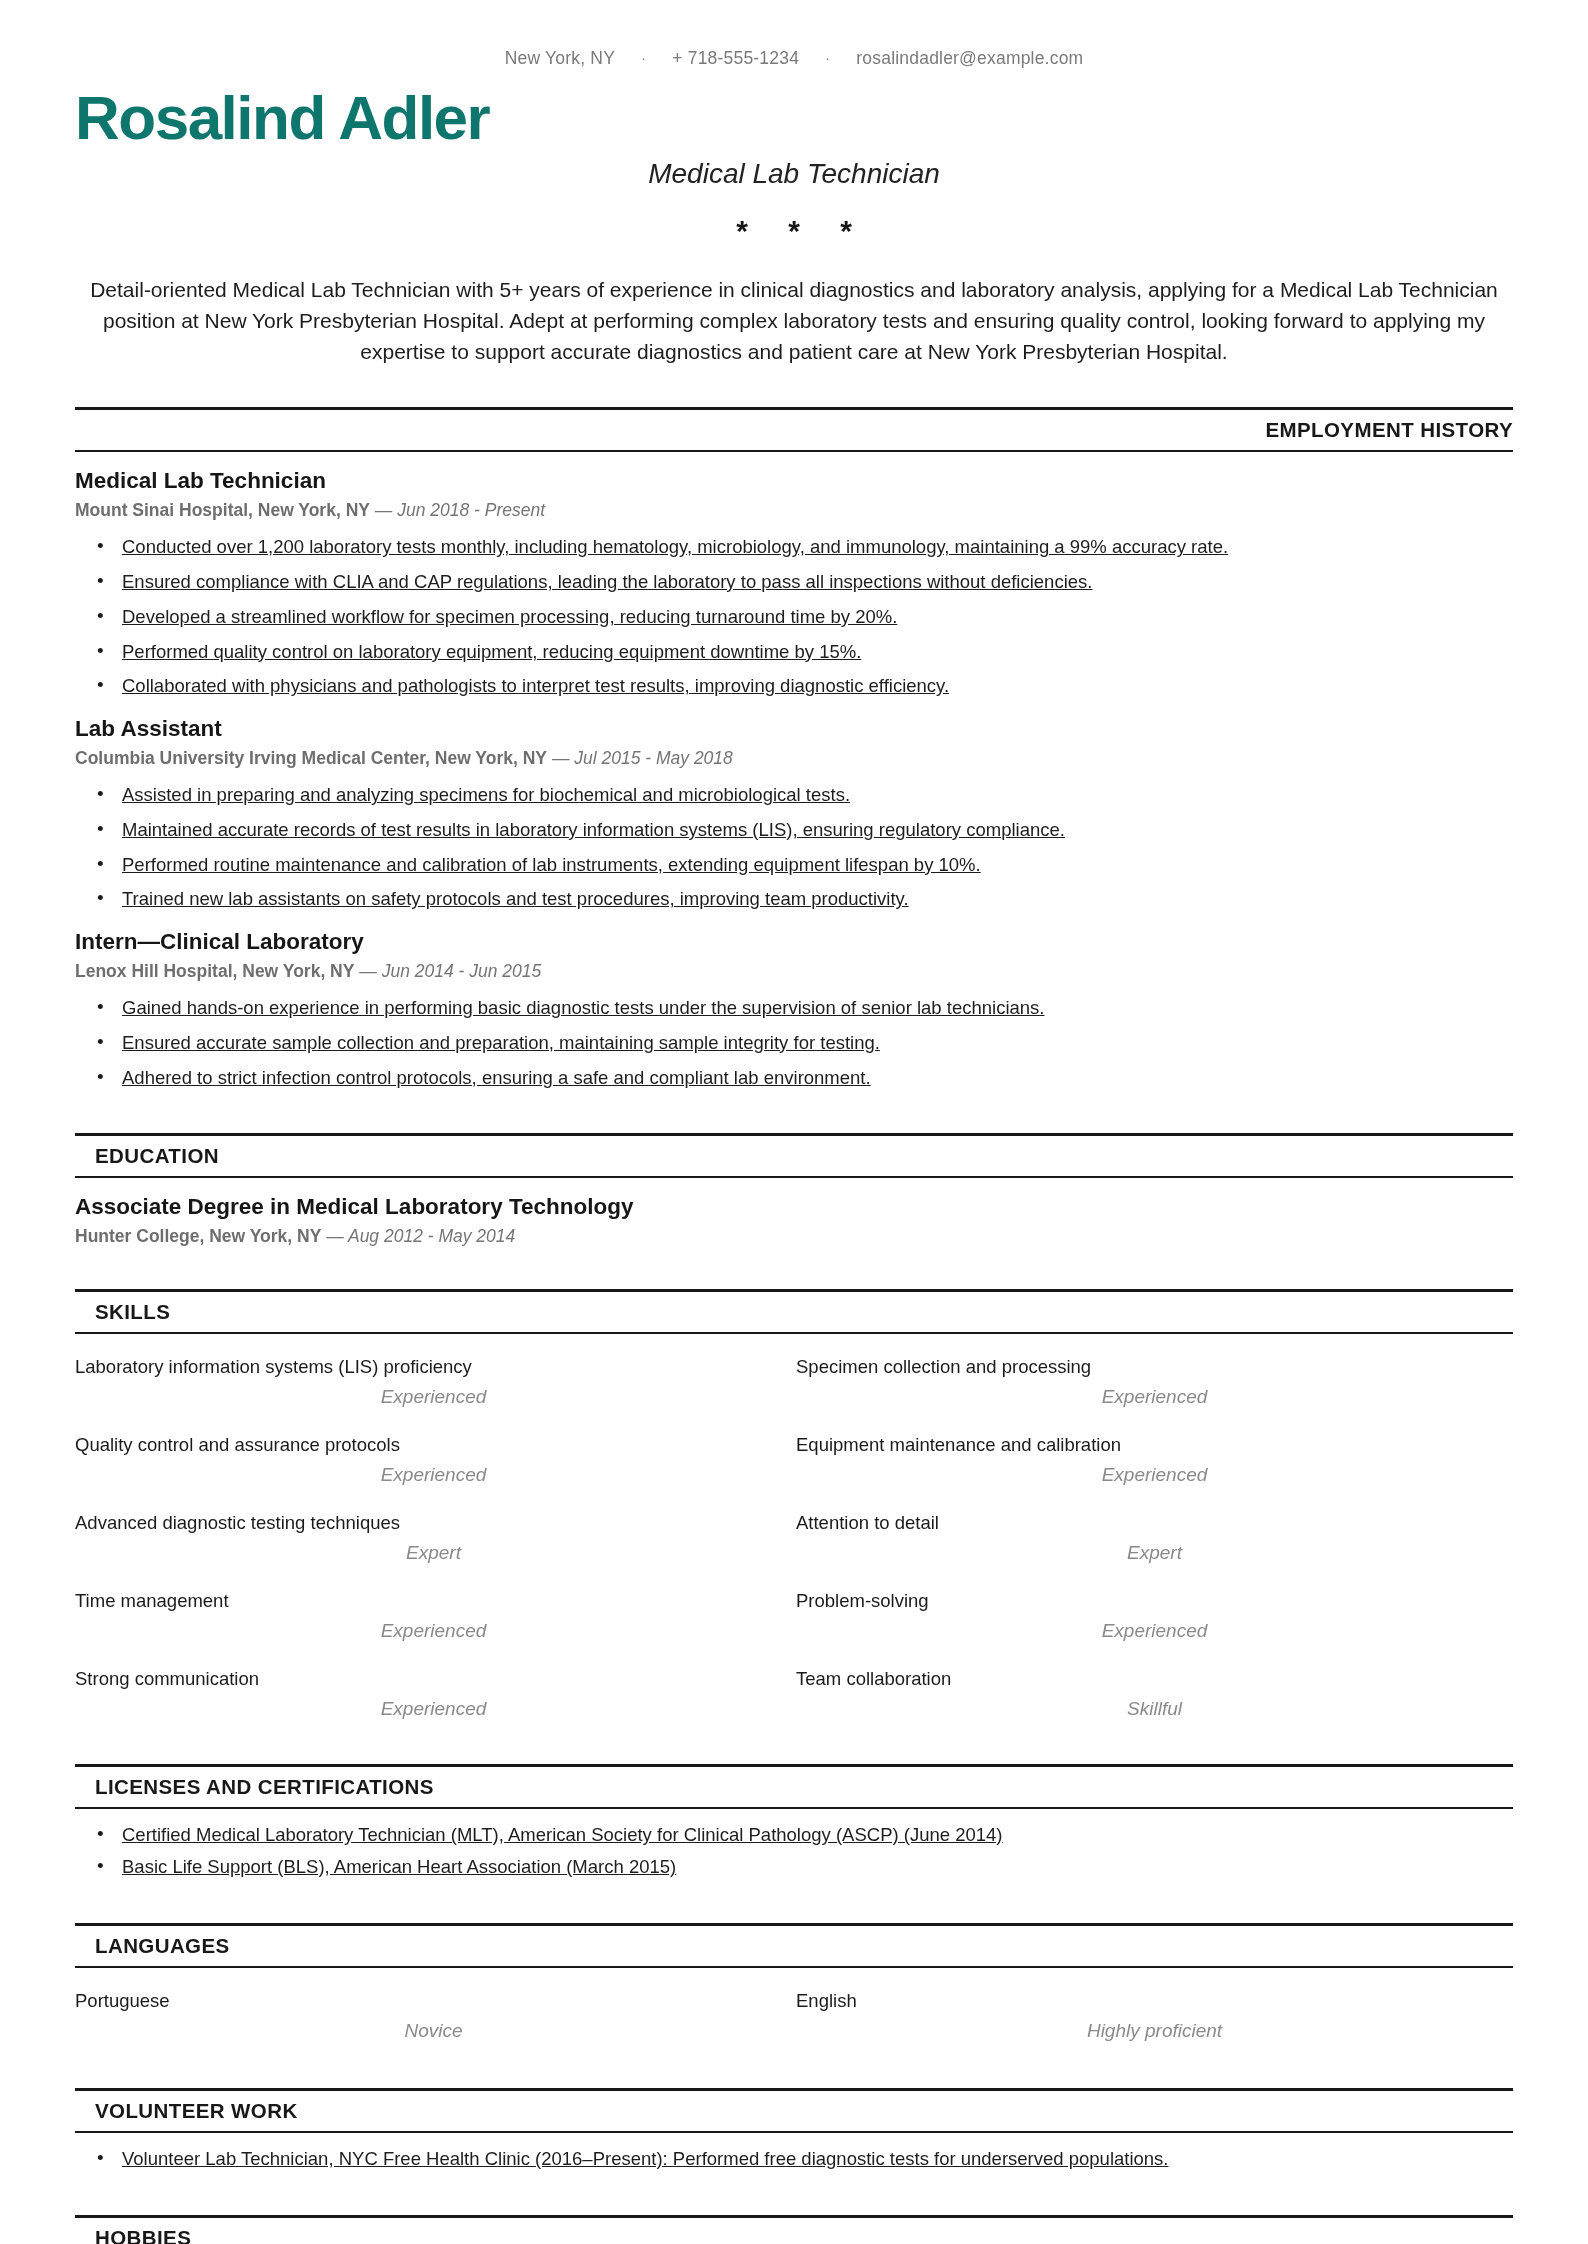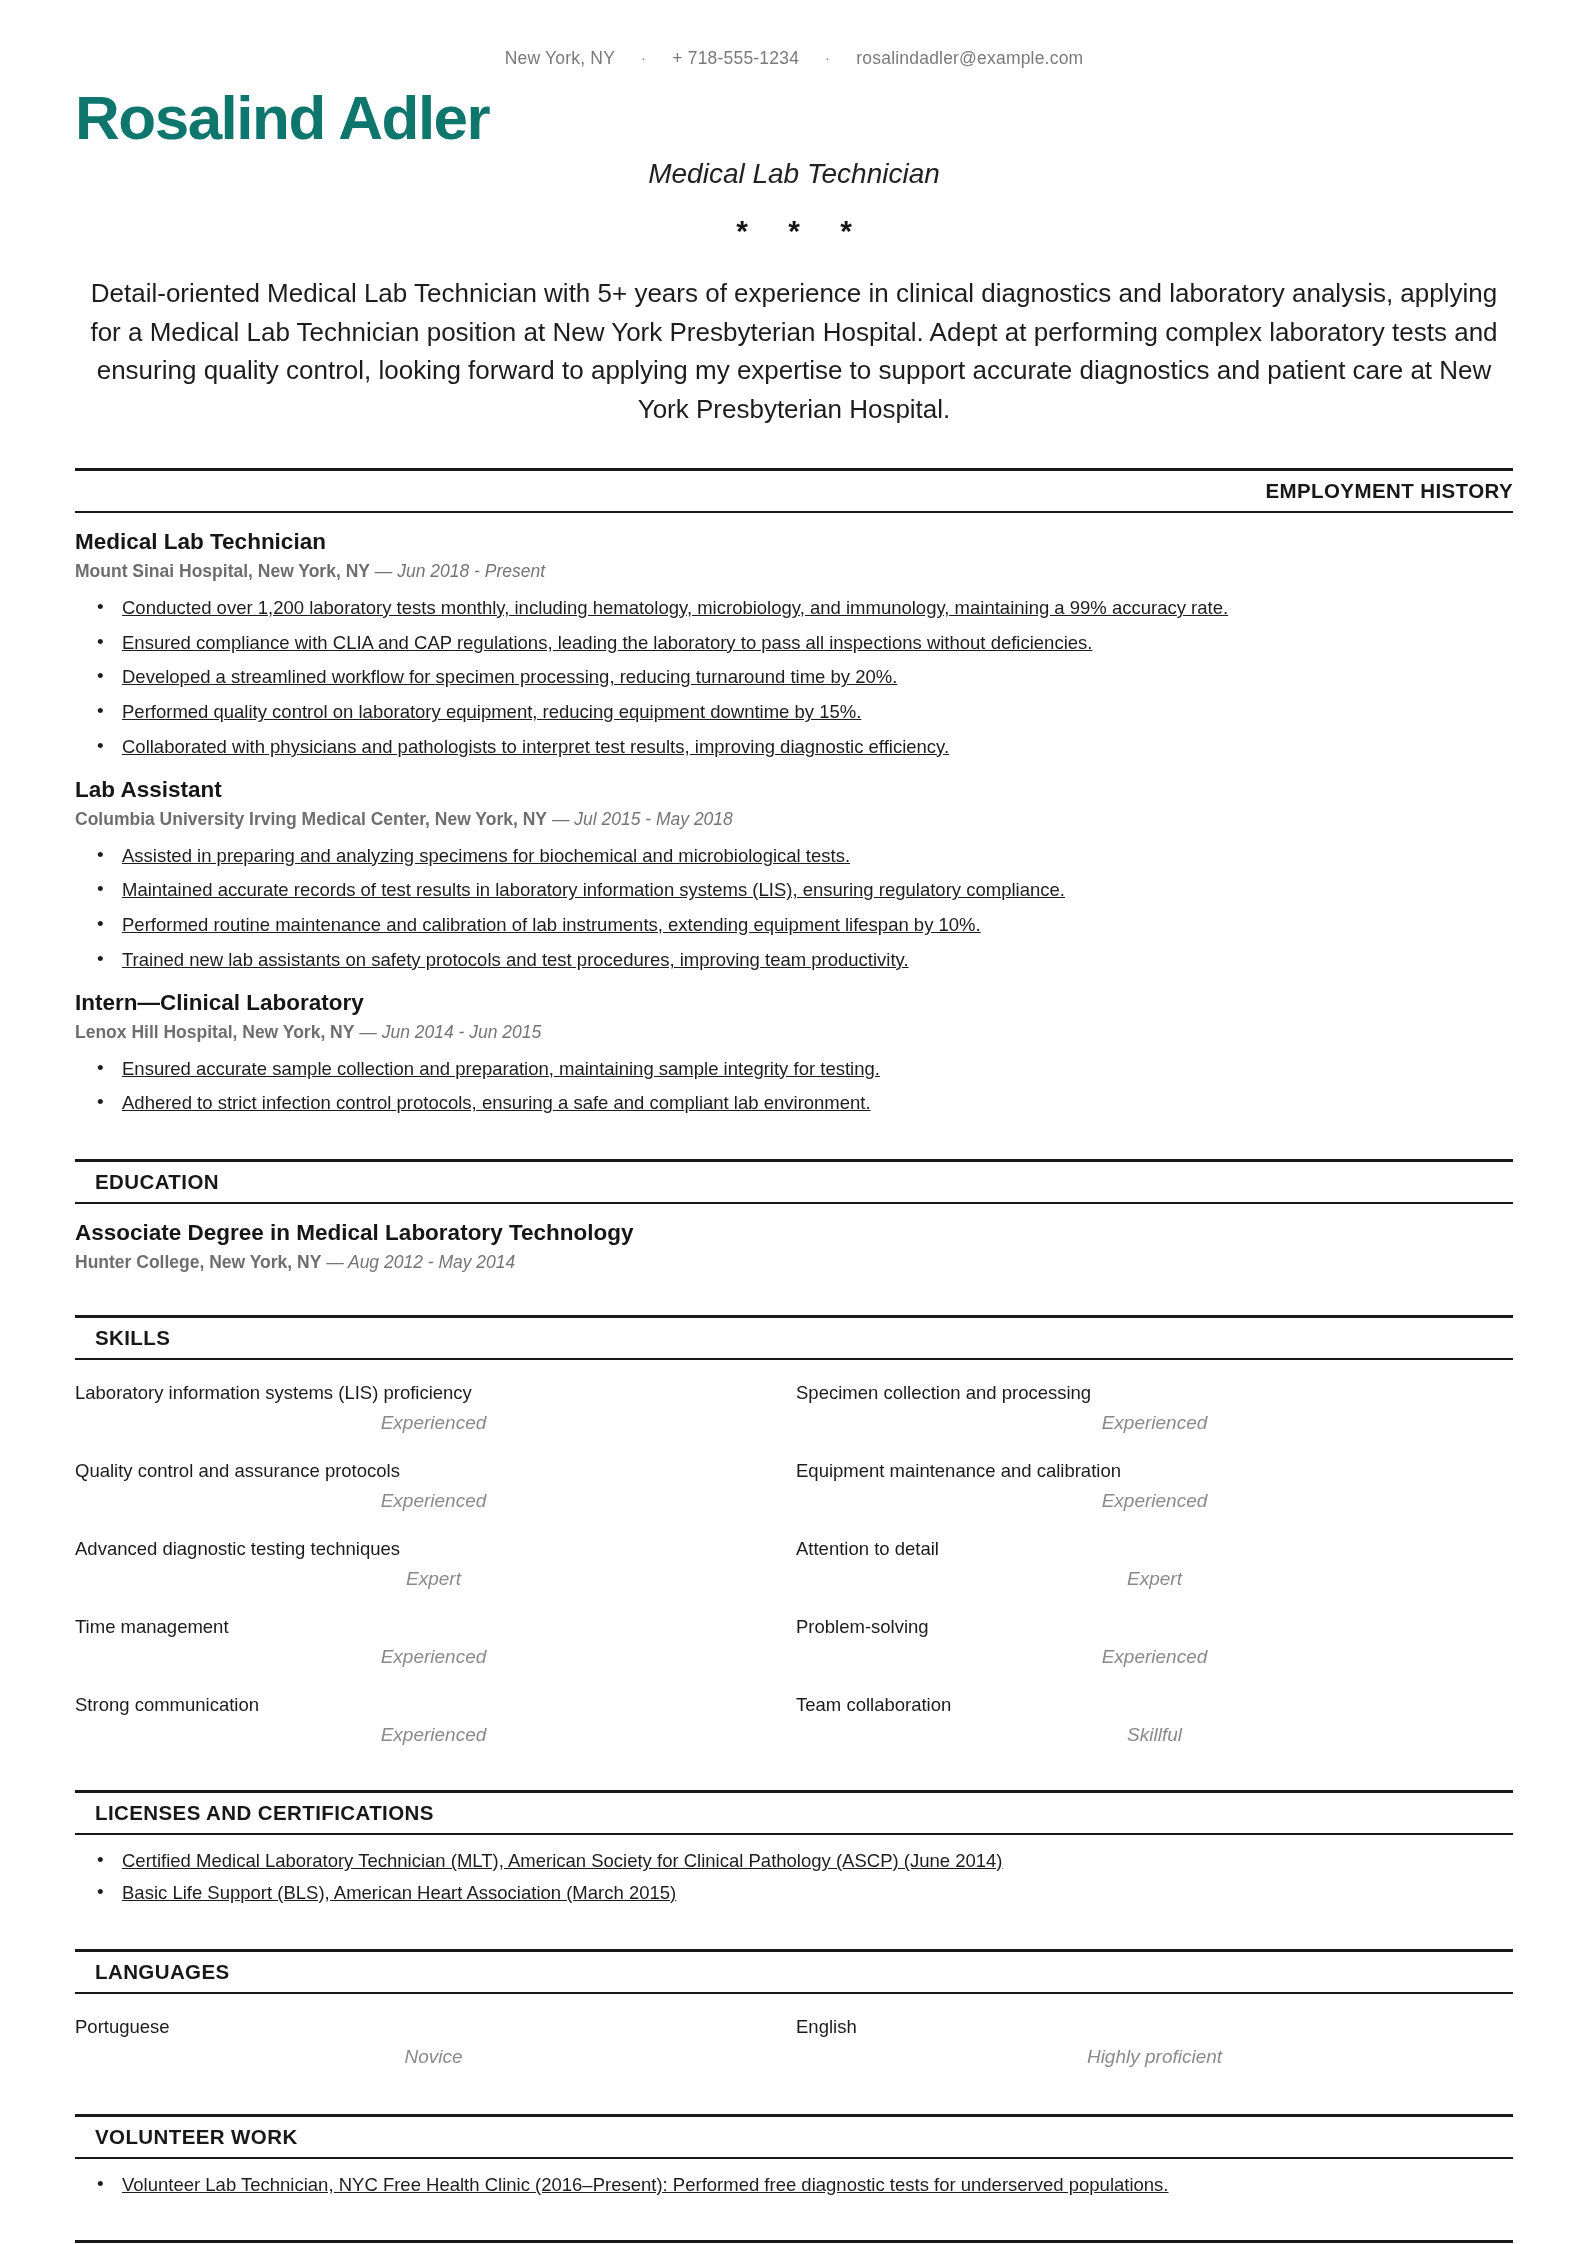--- a/index.html
+++ b/index.html
@@ -52,21 +52,21 @@
     text-align: center;
     font-size: 30px;
     font-weight: 700;
     letter-spacing: 16px;
     color: #161616;
     text-indent: 16px;
   }
   .summary {
     margin-top: 26px;
     text-align: center;
-    font-size: 26px;
+    font-size: 21px;
     line-height: 1.48;
     color: #1d1d1d;
   }
 
   
   .section-heading {
     border-top: 3px solid #181818;
     border-bottom: 2px solid #181818;
     padding: 8px 0 8px 20px;
     font-size: 20.5px;
@@ -183,20 +183,21 @@
     </ul>
   </div>
 
   <div>
     <div class="entry-title">Intern—Clinical Laboratory</div>
     <div class="entry-meta">
       <span class="company">Lenox Hill Hospital, New York, NY</span>
       <span class="dates"><span>—</span> <span>Jun 2014 - Jun 2015</span></span>
     </div>
     <ul class="bullets">
+      <li>Gained hands-on experience in performing basic diagnostic tests under the supervision of senior lab technicians.</li>
       <li>Ensured accurate sample collection and preparation, maintaining sample integrity for testing.</li>
       <li>Adhered to strict infection control protocols, ensuring a safe and compliant lab environment.</li>
     </ul>
   </div>
 
   <div class="section-heading mt-section">EDUCATION</div>
   <div>
     <div class="entry-title">Associate Degree in Medical Laboratory Technology</div>
     <div class="entry-meta">
       <span class="company">Hunter College, New York, NY</span>

